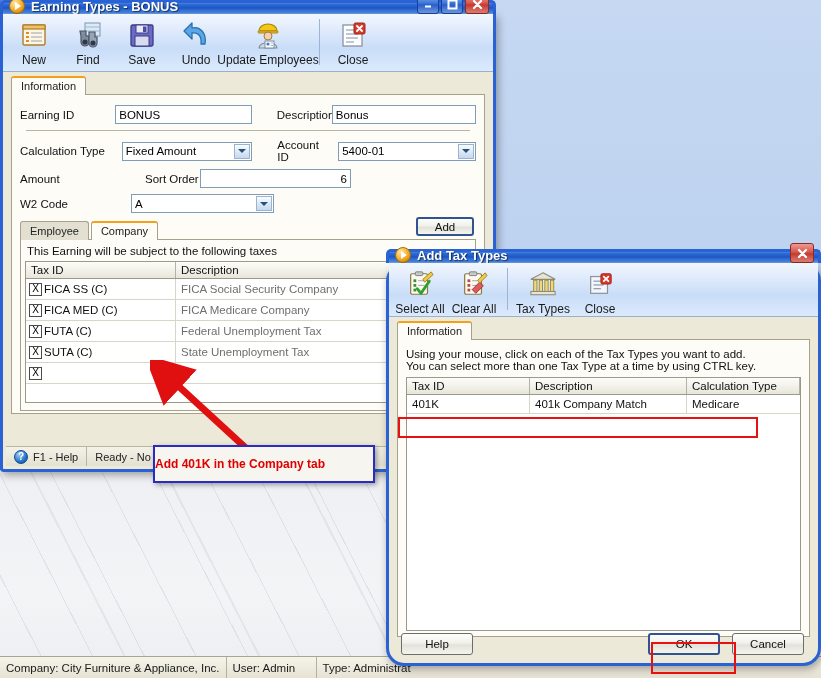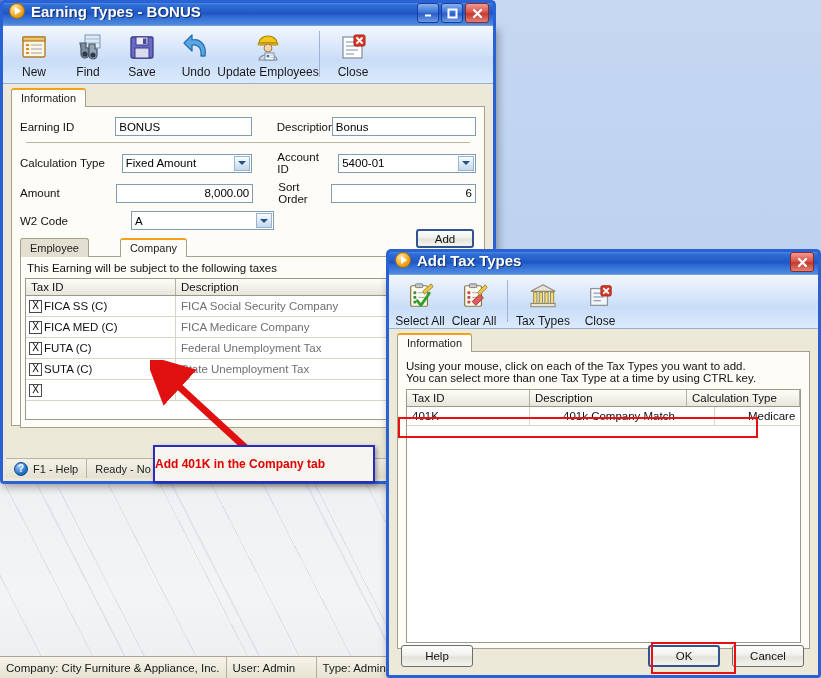--- a/index.html
+++ b/index.html
@@ -45,25 +45,25 @@
 
   
   .xpwin { position:absolute; }
   .xpwin .frame {
     border:3px solid #2a61d4; border-top:none; border-radius:0 0 4px 4px;
     background:#ece9d8;
     height:100%;
     box-shadow: 2px 3px 8px rgba(0,0,0,.35);
   }
   .titlebar {
-    height:26px; display:flex; align-items:flex-start;
+    height:14px; display:flex; align-items:flex-end;
     background: linear-gradient(180deg,#4a8ae0 0%, #2f6dd4 10%, #1d55c4 48%, #2763cf 52%, #4f8ce4 92%, #87b6ef 100%);
     border:3px solid #2a61d4; border-bottom:none; border-radius:5px 5px 0 0;
     padding-left:6px; color:#fff;
-    font-weight:bold; font-size:15px;
+    font-weight:bold; font-size:13px;
     text-shadow: 1px 1px 1px rgba(0,0,0,.55);
   }
   .tb-icon {
     width:16px;height:16px;border-radius:50%;
     background: radial-gradient(circle at 35% 30%, #ffe9a8, #f0a51c 60%, #c97a05);
     border:1px solid #a96d05; margin-right:6px; position:relative; flex:none;
   }
   .tb-icon::after{
     content:""; position:absolute; left:5px; top:3px;
     border-left:6px solid #fff; border-top:4px solid transparent; border-bottom:4px solid transparent;
@@ -132,21 +132,21 @@
   }
   .hr{ height:1px; background:#b9b5a4; margin:4px 6px 8px 6px; }
 
   
   .grid{ border:1px solid #9a9a8c; background:#fff; }
   .ghead{ display:flex; background:linear-gradient(180deg,#fdfdf9,#e8e6da); border-bottom:1px solid #9a9a8c; }
   .ghead div{ font-size:11.5px; padding:2px 5px; color:#111; border-right:1px solid #b4b2a4; }
   .grow{ display:flex; border-bottom:1px solid #d7d5c8; height:21px; align-items:center; }
   .grow .c1{ display:flex; align-items:center; padding-left:3px; border-right:1px solid #d7d5c8; height:100%; }
   .grow .c2{ padding-left:5px; color:#6f6f6f; font-size:11.5px; border-right:1px solid #d7d5c8; height:100%; display:flex;align-items:center;}
-  .grow .c3{ padding-left:5px; color:#111; font-size:11.5px; height:100%; display:flex;align-items:center;margin-left:28px;}
+  .grow .c3{ padding-left:5px; color:#111; font-size:11.5px; height:100%; display:flex;align-items:center;}
   .xbox{
     width:13px;height:13px;border:1px solid #4a4a4a;background:#fff;margin-right:2px;
     display:flex;align-items:center;justify-content:center;font-size:10px;line-height:1;color:#000;
     font-family:"Liberation Sans",sans-serif; flex:none;
   }
   .gtext{ font-size:11.5px; color:#111; }
 
   
   .statusbar{
     position:absolute; left:3px; right:3px; bottom:3px; height:20px;
@@ -357,38 +357,37 @@
         <span class="fcombo" style="width:151px">
           <span>5400-01</span>
           <span class="arrow">
               <i></i>
             </span>
         </span>
       </div>
 
       <div class="formrow">
         <span class="flabel" style="width:100px">Amount</span>
-        <span class="finput num" style="width:143px">8,000.00</span>
         <span class="flabel" style="width:80px; padding-left:25px">Sort Order</span>
         <span class="finput num" style="width:151px">6</span>
       </div>
 
       <div class="formrow">
         <span class="flabel" style="width:100px">W2 Code</span>
         <span class="fcombo" style="width:143px">
           <span>A</span>
           <span class="arrow">
               <i></i>
             </span>
         </span>
       </div>
 
       <div class="btn default" style="position:absolute; right:10px; top:122px; width:58px; height:19px;">Add</div>
 
-      <div class="tabstrip" style="padding:0; margin-top:8px;gap:29px;">
+      <div class="tabstrip" style="padding:0; margin-top:8px;">
         <div class="tab">Employee</div>
         <div class="tab active">Company</div>
       </div>
 
       <div style="border:1px solid #a6a08c; background:#fdfcf7; margin-top:-1px; padding:4px 4px 4px 4px; height:172px;">
         <div style="font-size:11.5px;color:#111;margin:1px 0 4px 2px">This Earning will be subject to the following taxes</div>
 
         <div class="grid" style="height:142px">
           <div class="ghead">
             <div style="width:150px">Tax ID</div>
@@ -451,21 +450,21 @@
     <span class="tb-title">Add Tax Types</span>
     <span class="tb-buttons">
       <span class="tb-btn close">
         <svg width="11" height="11" viewBox="0 0 11 11">
             <path d="M2 2 L9 9 M9 2 L2 9" stroke="#fff" stroke-width="2.2" stroke-linecap="round"></path>
           </svg>
       </span>
     </span>
   </div>
 
-  <div class="frame" style="height:403px; position:relative;">
+  <div class="frame" style="height:403px; position:relative;border-radius:18px;">
 
     <div class="toolbar" style="height:54px">
       <div class="tbtn">
         <span class="ico">
           <svg width="28" height="28" viewBox="0 0 30 30">
             <rect x="5" y="4" width="18" height="22" rx="1.5" fill="#fdfaf0" stroke="#8a7a42" stroke-width="1.3"></rect>
             <rect x="10" y="2" width="8" height="4" rx="1" fill="#c9c9c9" stroke="#7a7a7a" stroke-width="1"></rect>
             <g fill="#3a8f3a">
                 <rect x="8" y="10" width="3" height="3"></rect>
                 <rect x="8" y="15" width="3" height="3"></rect>

